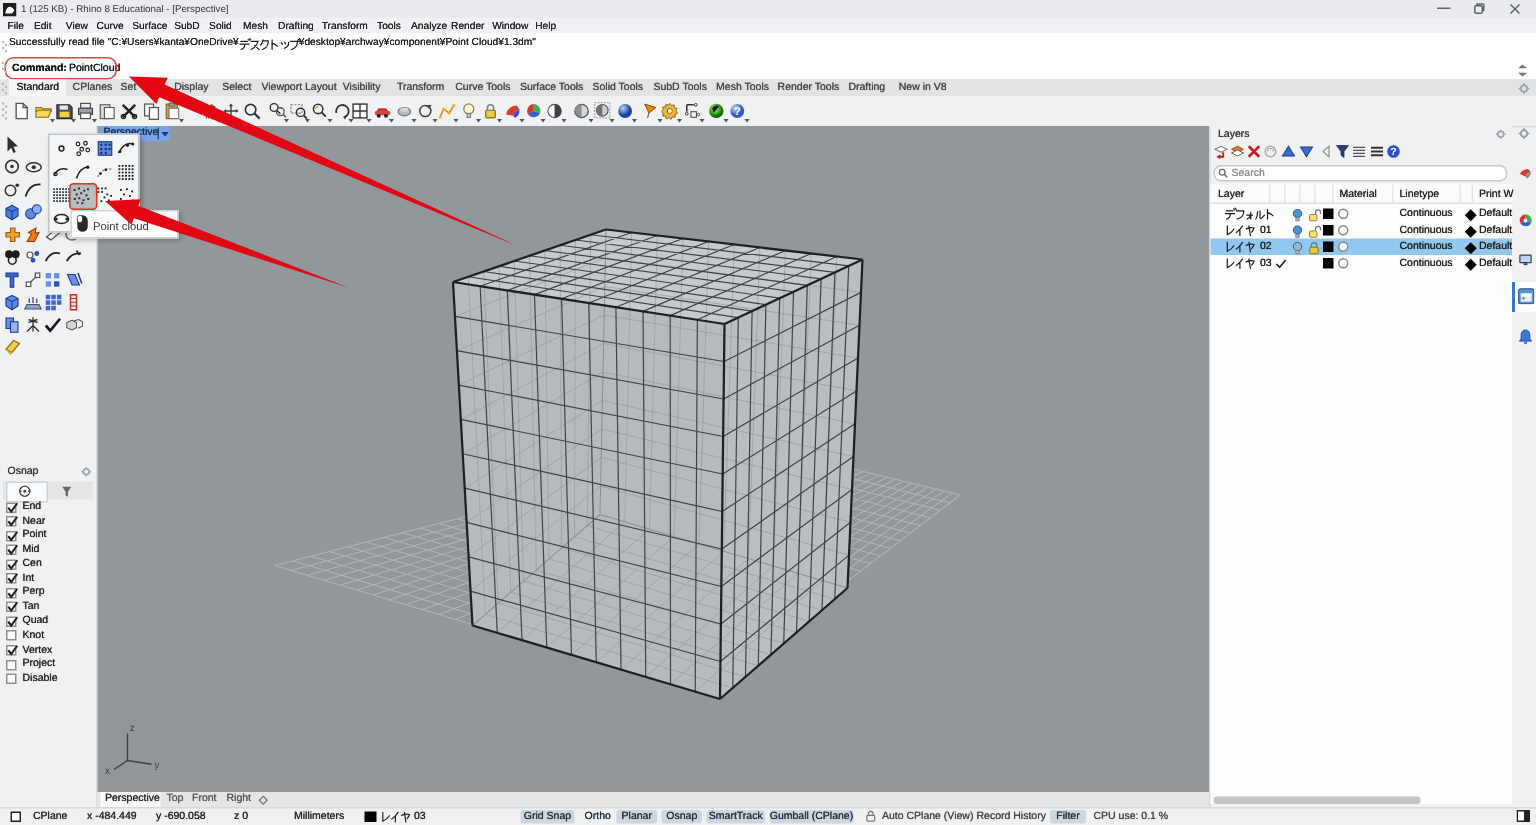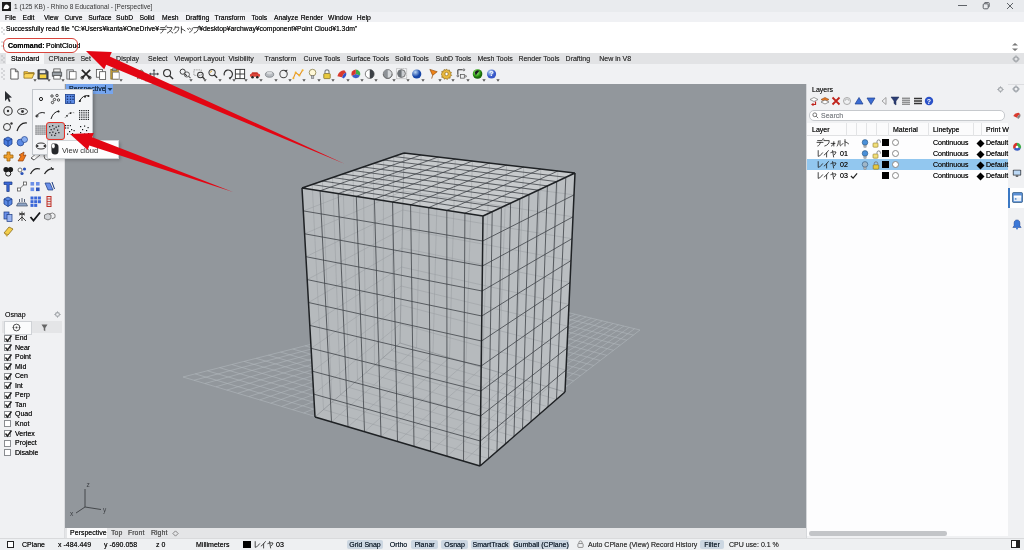--- a/index.html
+++ b/index.html
@@ -722,21 +722,21 @@
 <svg class="abs" style="left:34.5px;top:139.5px" width="12" height="12" viewBox="0 0 12 12">
       <ellipse cx="6" cy="6" rx="4.8" ry="3" fill="none" stroke="#222" stroke-width="0.9"></ellipse>
       <circle cx="2.5" cy="6" r="1" fill="#222"></circle>
       <circle cx="9.5" cy="6" r="1" fill="#222"></circle>
     </svg>
 <div class="abs" style="left:47px;top:140px;width:72px;height:19px;background:#fdfdfe;border:1px solid #d0d3d6;box-shadow:1.5px 1.5px 3px rgba(0,0,0,0.2);box-sizing:border-box;"></div>
 <svg class="abs" style="left:51px;top:143px" width="8" height="12" viewBox="0 0 8 12">
       <rect x="0.5" y="0.5" width="7" height="11" rx="3.5" fill="#26282c"></rect>
       <rect x="0.5" y="0.5" width="3.5" height="5" rx="1.8" fill="#fff" stroke="#26282c" stroke-width="0.5"></rect>
     </svg>
-<div class="abs t75" style="left:62px;top:146px;color:#333;">View cloud</div>
+<div class="abs t75" style="left:62px;top:146px;color:#333;">Point cloud</div>
 <div class="abs" style="left:806px;top:84px;width:202px;height:454px;background:#f0f1f3;border-left:1px solid #d5d7da;box-sizing:border-box;"></div>
 <div class="abs t7" style="left:812px;top:85.5px;color:#333;">Layers</div>
 <svg class="abs" style="left:997px;top:86px" width="7" height="7" viewBox="0 0 8 8">
       <circle cx="4" cy="4" r="2.2" fill="none" stroke="#a0a4a8" stroke-width="1.3"></circle>
       <path d="M4,0.3 V1.6 M4,6.4 V7.7 M0.3,4 H1.6 M6.4,4 H7.7" stroke="#a0a4a8" stroke-width="1"></path>
     </svg>
 <svg class="abs" style="left:809px;top:96px" width="10" height="10" viewBox="0 0 10 10">
       <path d="M1,3.5 L5,1.5 L9,3.5 L5,5.5 Z" fill="#fff" stroke="#777" stroke-width="0.7"></path>
       <path d="M3,8.5 L6.5,8.5 L6.5,5.5" fill="none" stroke="#c0231c" stroke-width="1.2"></path>
       <path d="M2,8.5 L4.5,6.8 L4.5,10.2 Z" fill="#c0231c"></path>

